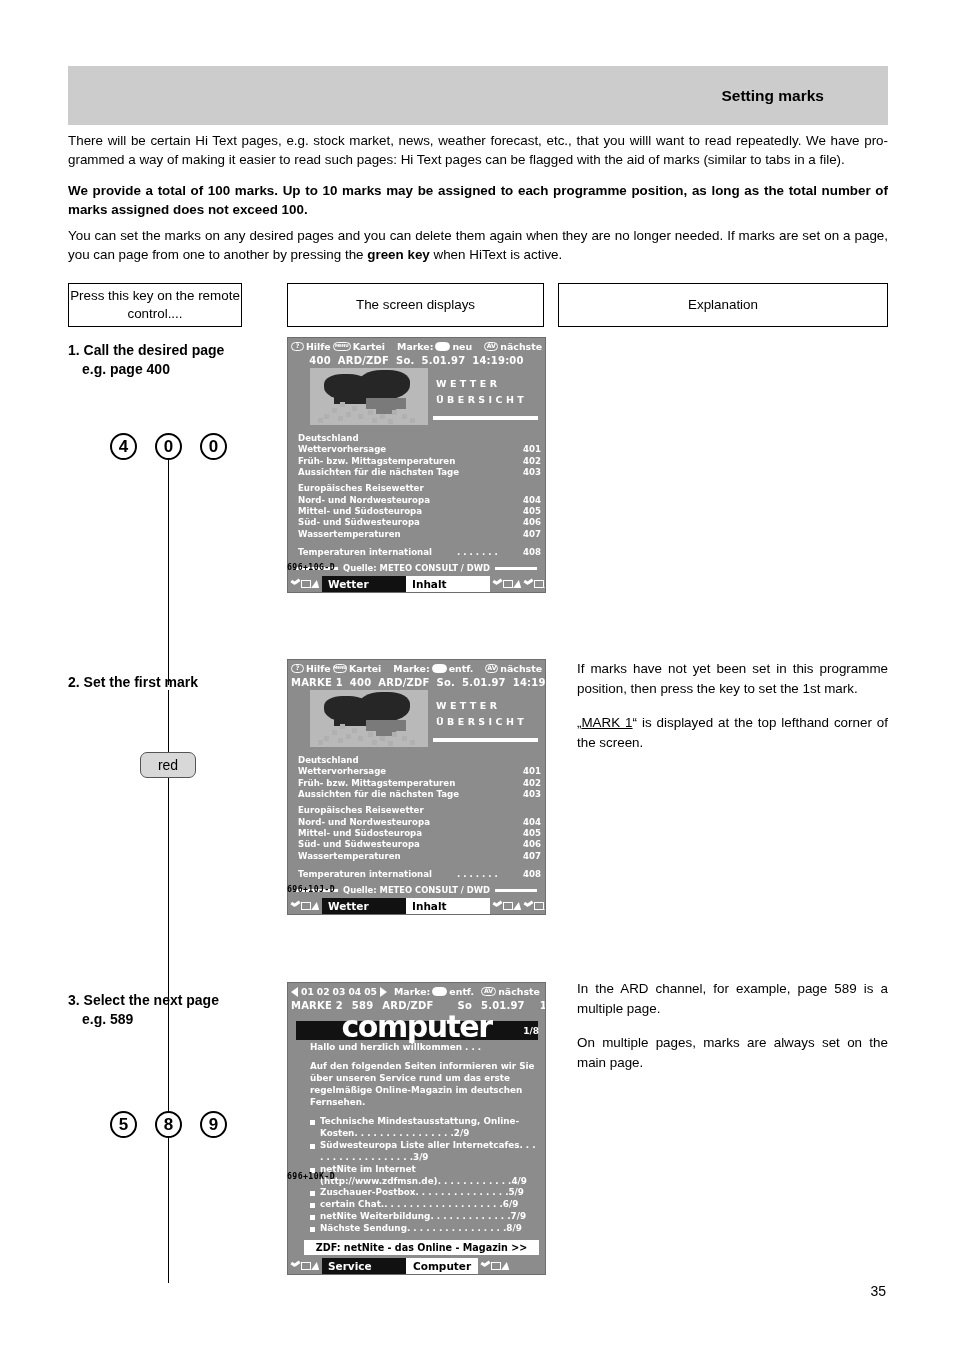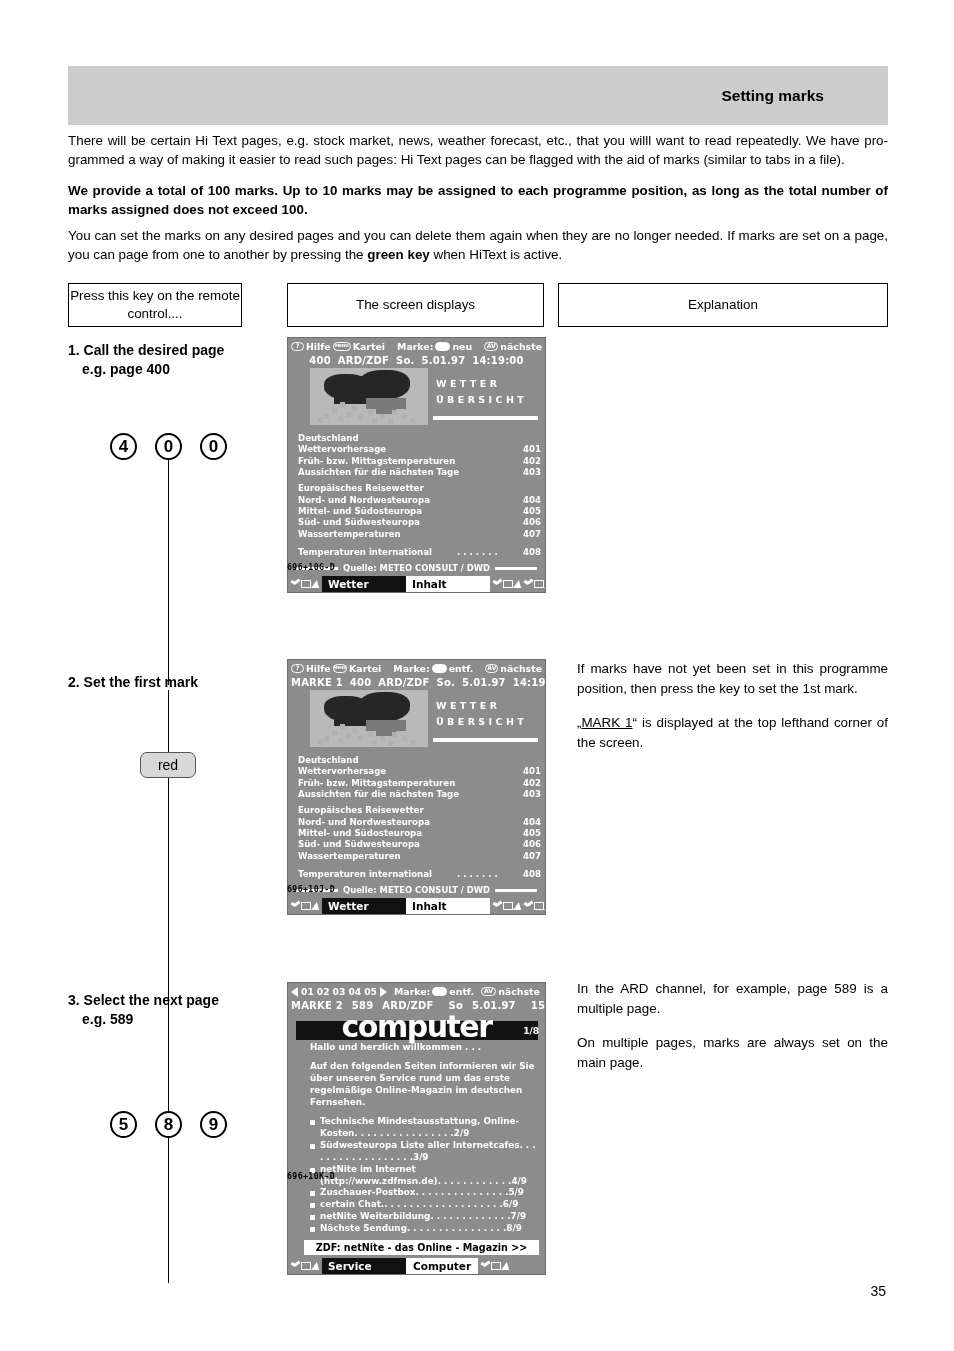--- a/index.html
+++ b/index.html
@@ -601,21 +601,21 @@
     <span style="margin-left:5px">Marke:</span>
     <span class="pill blank"></span>
     <span>entf.</span>
     <span class="pill" style="margin-left:5px">AV</span>
     <span>nächste</span>
   </div>
   <div class="tv-row2" style="gap:9px;">
     <span>MARKE 2</span>
     <span>589</span>
     <span>ARD/ZDF</span>
-    <span style="margin-left:6px">So</span>
+    <span style="margin-left:15px">So</span>
     <span>5.01.97</span>
     <span style="margin-left:6px">15:34:00</span>
   </div>
   <div class="comp-banner">
     <div class="comp-black"></div>
     <div class="comp-word">computer</div>
     <div class="comp-frac">1/8</div>
   </div>
   <div class="comp-body">
     <div>Hallo und herzlich willkommen . . .</div>

